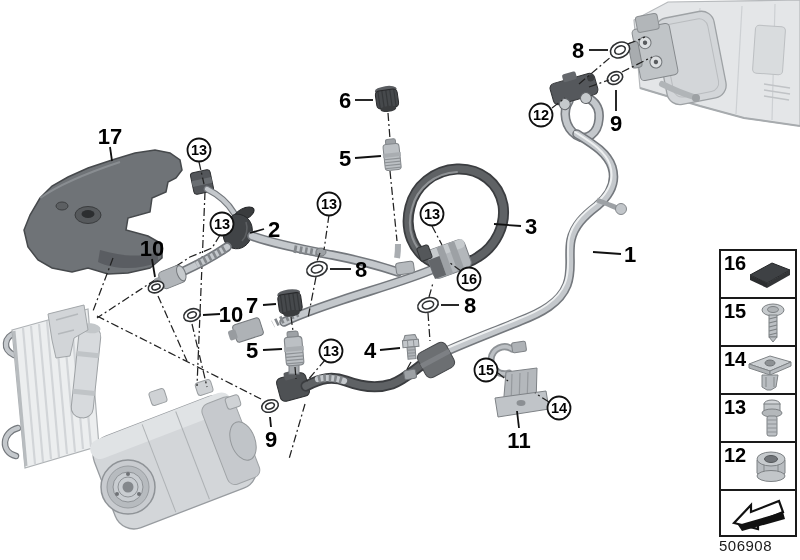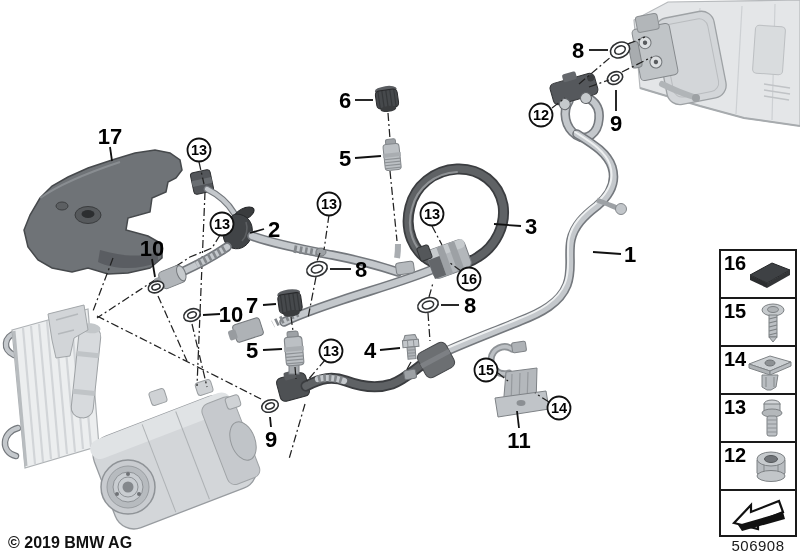--- a/index.html
+++ b/index.html
@@ -24,21 +24,21 @@
   .corr{fill:none;stroke:#83878b;stroke-width:7.5;stroke-dasharray:2.6 2.8;}
   .thin{stroke-width:6.5;}
   .thinM{stroke-width:4.2;}
   
   #legend{position:absolute;left:719px;top:249px;width:74px;border:2px solid #1a1a1a;
           background:#fff;display:flex;flex-direction:column;}
   .lg-cell{position:relative;height:46px;border-bottom:2px solid #1a1a1a;}
   .lg-cell:last-child{border-bottom:none;height:44px;}
   .lg-num{position:absolute;left:3px;top:1px;font-weight:bold;font-size:20px;color:#000;}
   .lg-ic{position:absolute;right:1px;top:2px;}
-  #part-number{position:absolute;left:719px;top:537px;width:78px;text-align:center;
+  #part-number{position:absolute;left:719px;top:537px;width:78px;
                font-size:15px;color:#1a1a1a;letter-spacing:.5px;}
   #copyright{position:absolute;left:8px;top:534px;font-size:16px;font-weight:600;color:#111;}
 </style>
 </head>
 <body>
 
 <div id="stage">
 
 <svg id="diagram-svg" width="800" height="560" viewBox="0 0 800 560">
 
@@ -448,15 +448,14 @@
   </div>
   <div class="lg-cell">
     <svg class="lg-ic" width="62" height="42" style="right:4px;">
       <path d="M5,30 L22,12 L22,19 L50,8 L54,19 L29,29 L29,36 Z" fill="#fff" stroke="#111" stroke-width="2.2"></path>
       <polygon points="9,32 54,19 56,26 13,38" fill="#111"></polygon>
     </svg>
   </div>
 </div>
 
 <div id="part-number">506908</div>
-<div id="copyright">© 2019 BMW AG</div>
 
 </div>
 
 </body></html>

